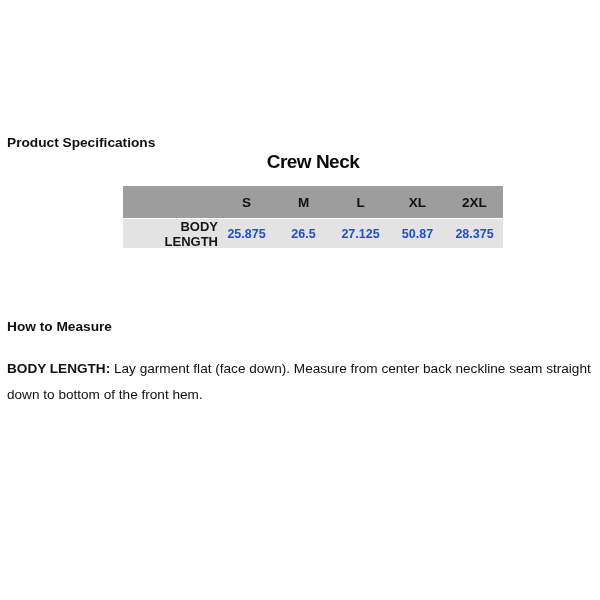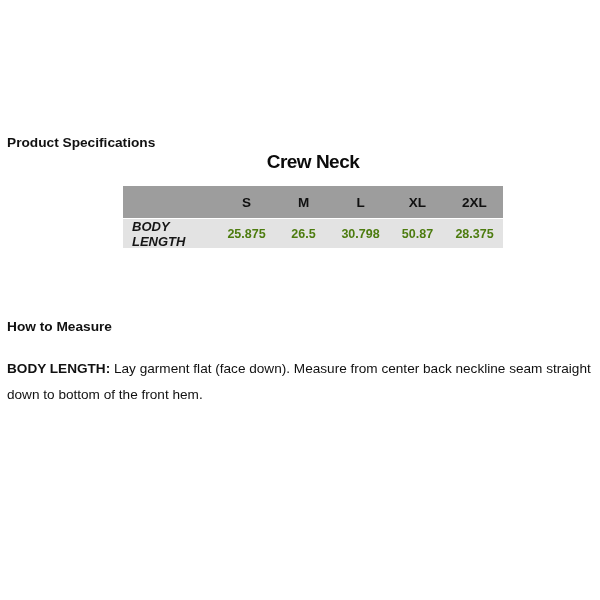--- a/index.html
+++ b/index.html
@@ -66,27 +66,26 @@
   }
   .cell {
     flex: 0 0 57px;
     width: 57px;
     text-align: center;
     font-weight: bold;
   }
   .cell.label-col {
     flex: 0 0 95px;
     width: 95px;
-    text-align: left;
+    text-align: right;
     padding-left: 9px;
-    font-style: italic;
   }
   .t-head .cell { font-size: 13.5px; color: #111111; }
   .t-body-row .cell.label-col { font-size: 13px; color: #151515; }
-  .t-body-row .cell.value { font-size: 12.5px; color: #4d7c0f; }
+  .t-body-row .cell.value { font-size: 12.5px; color: #1d4ed8; }
 
   .notes {
     position: absolute;
     left: 7px;
     top: 356px;
     width: 593px;
     font-size: 13.6px;
     line-height: 26px;
     color: #111111;
   }
@@ -112,21 +111,21 @@
       <div class="cell">M</div>
       <div class="cell">L</div>
       <div class="cell">XL</div>
       <div class="cell">2XL</div>
     </div>
 
     <div class="t-row t-body-row">
       <div class="cell label-col">BODY LENGTH</div>
       <div class="cell value">25.875</div>
       <div class="cell value">26.5</div>
-      <div class="cell value">30.798</div>
+      <div class="cell value">27.125</div>
       <div class="cell value">50.87</div>
       <div class="cell value">28.375</div>
     </div>
 
   </div>
 
   <div class="heading how-to">How to Measure</div>
 
   <div class="notes">
     <div class="note">

